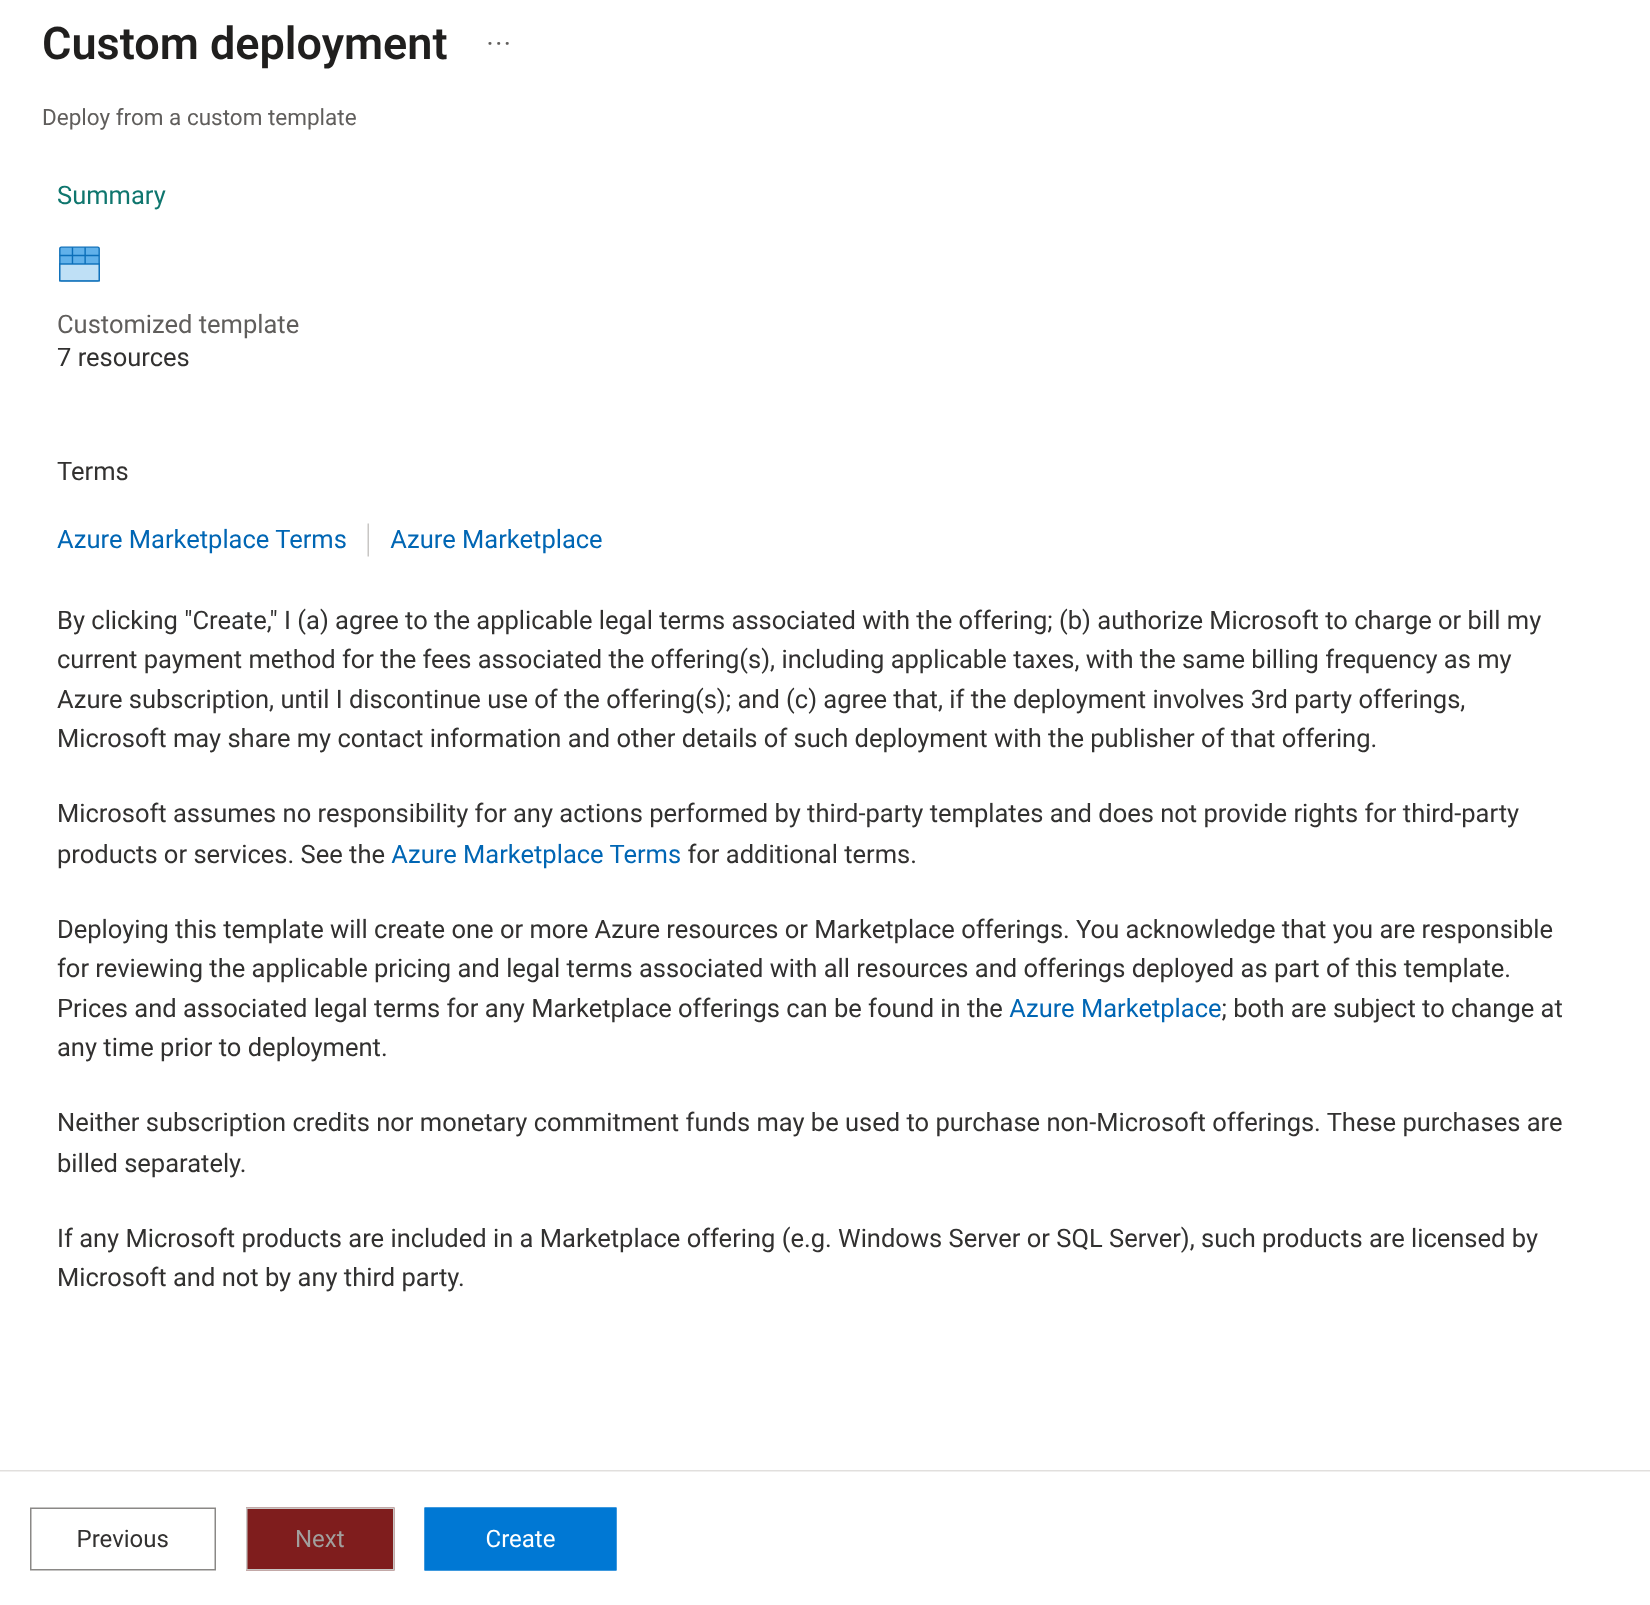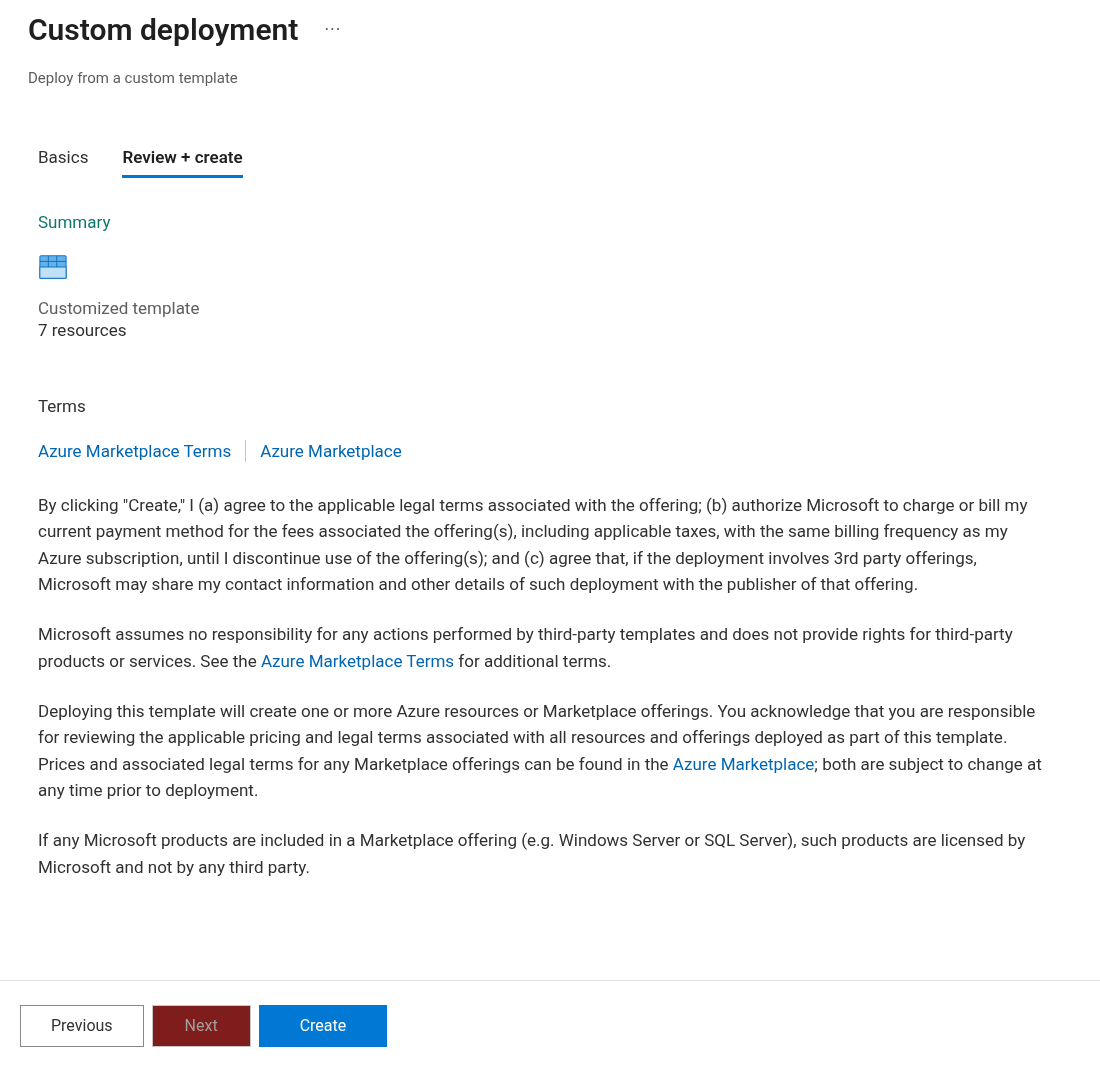--- a/index.html
+++ b/index.html
@@ -116,21 +116,21 @@
     .terms-body p { margin-bottom: 24px; }
     .terms-body a { color: #0066b4; text-decoration: none; cursor: pointer; }
     .footer {
       position: absolute;
       left: 0; right: 0; bottom: 0;
       height: 90px;
       border-top: 1px solid #e1dfdd;
       display: flex;
       align-items: center;
       padding-left: 20px;
-      gap: 8px;
+      gap: 20px;
       background: #fff;
     }
     .btn {
       font-size: 16px;
       height: 42px;
       padding: 0 30px;
       border: 1px solid #8a8886;
       background: #ffffff;
       color: #323130;
       cursor: pointer;
@@ -153,24 +153,20 @@
 </head>
 <body>
 
 <div class="page">
   <div class="header-row">
     <h1 class="title">Custom deployment</h1>
     <div class="more-btn" title="More options">···</div>
   </div>
   <div class="subtitle">Deploy from a custom template</div>
 
-  <div class="tabs">
-    <div class="tab">Basics</div>
-    <div class="tab active">Review + create</div>
-  </div>
 
   <div class="section-heading">Summary</div>
 
   <div class="summary-row">
     <div class="template-icon">
       <svg viewBox="0 0 32 32" xmlns="http://www.w3.org/2000/svg">
         <rect x="2" y="4" width="28" height="24" rx="1" fill="#61b1ea" stroke="#0c6fb9" stroke-width="1"></rect>
         <rect x="2" y="16" width="28" height="12" fill="#bfe0f6" stroke="#0c6fb9" stroke-width="1"></rect>
         <line x1="11" y1="4" x2="11" y2="16" stroke="#0c6fb9" stroke-width="1"></line>
         <line x1="20" y1="4" x2="20" y2="16" stroke="#0c6fb9" stroke-width="1"></line>
@@ -192,20 +188,21 @@
   </div>
 
   <div class="terms-body">
     <p>By clicking "Create," I (a) agree to the applicable legal terms associated with the offering; (b) authorize Microsoft to charge or bill my current payment method for the fees associated the offering(s), including applicable taxes, with the same billing frequency as my Azure subscription, until I discontinue use of the offering(s); and (c) agree that, if the deployment involves 3rd party offerings, Microsoft may share my contact information and other details of such deployment with the publisher of that offering.</p>
     <p>
       <span>Microsoft assumes no responsibility for any actions performed by third-party templates and does not provide rights for third-party products or services. See the </span><a>Azure Marketplace Terms</a><span> for additional terms.</span>
     </p>
     <p>
       <span>Deploying this template will create one or more Azure resources or Marketplace offerings.  You acknowledge that you are responsible for reviewing the applicable pricing and legal terms associated with all resources and offerings deployed as part of this template.  Prices and associated legal terms for any Marketplace offerings can be found in the </span><a>Azure Marketplace</a><span>; both are subject to change at any time prior to deployment.</span>
     </p>
+    <p>Neither subscription credits nor monetary commitment funds may be used to purchase non-Microsoft offerings. These purchases are billed separately.</p>
     <p>If any Microsoft products are included in a Marketplace offering (e.g. Windows Server or SQL Server), such products are licensed by Microsoft and not by any third party.</p>
   </div>
 </div>
 
 <div class="footer">
   <button class="btn">Previous</button>
   <button class="btn secondary-disabled">Next</button>
   <button class="btn primary">Create</button>
 </div>
 

